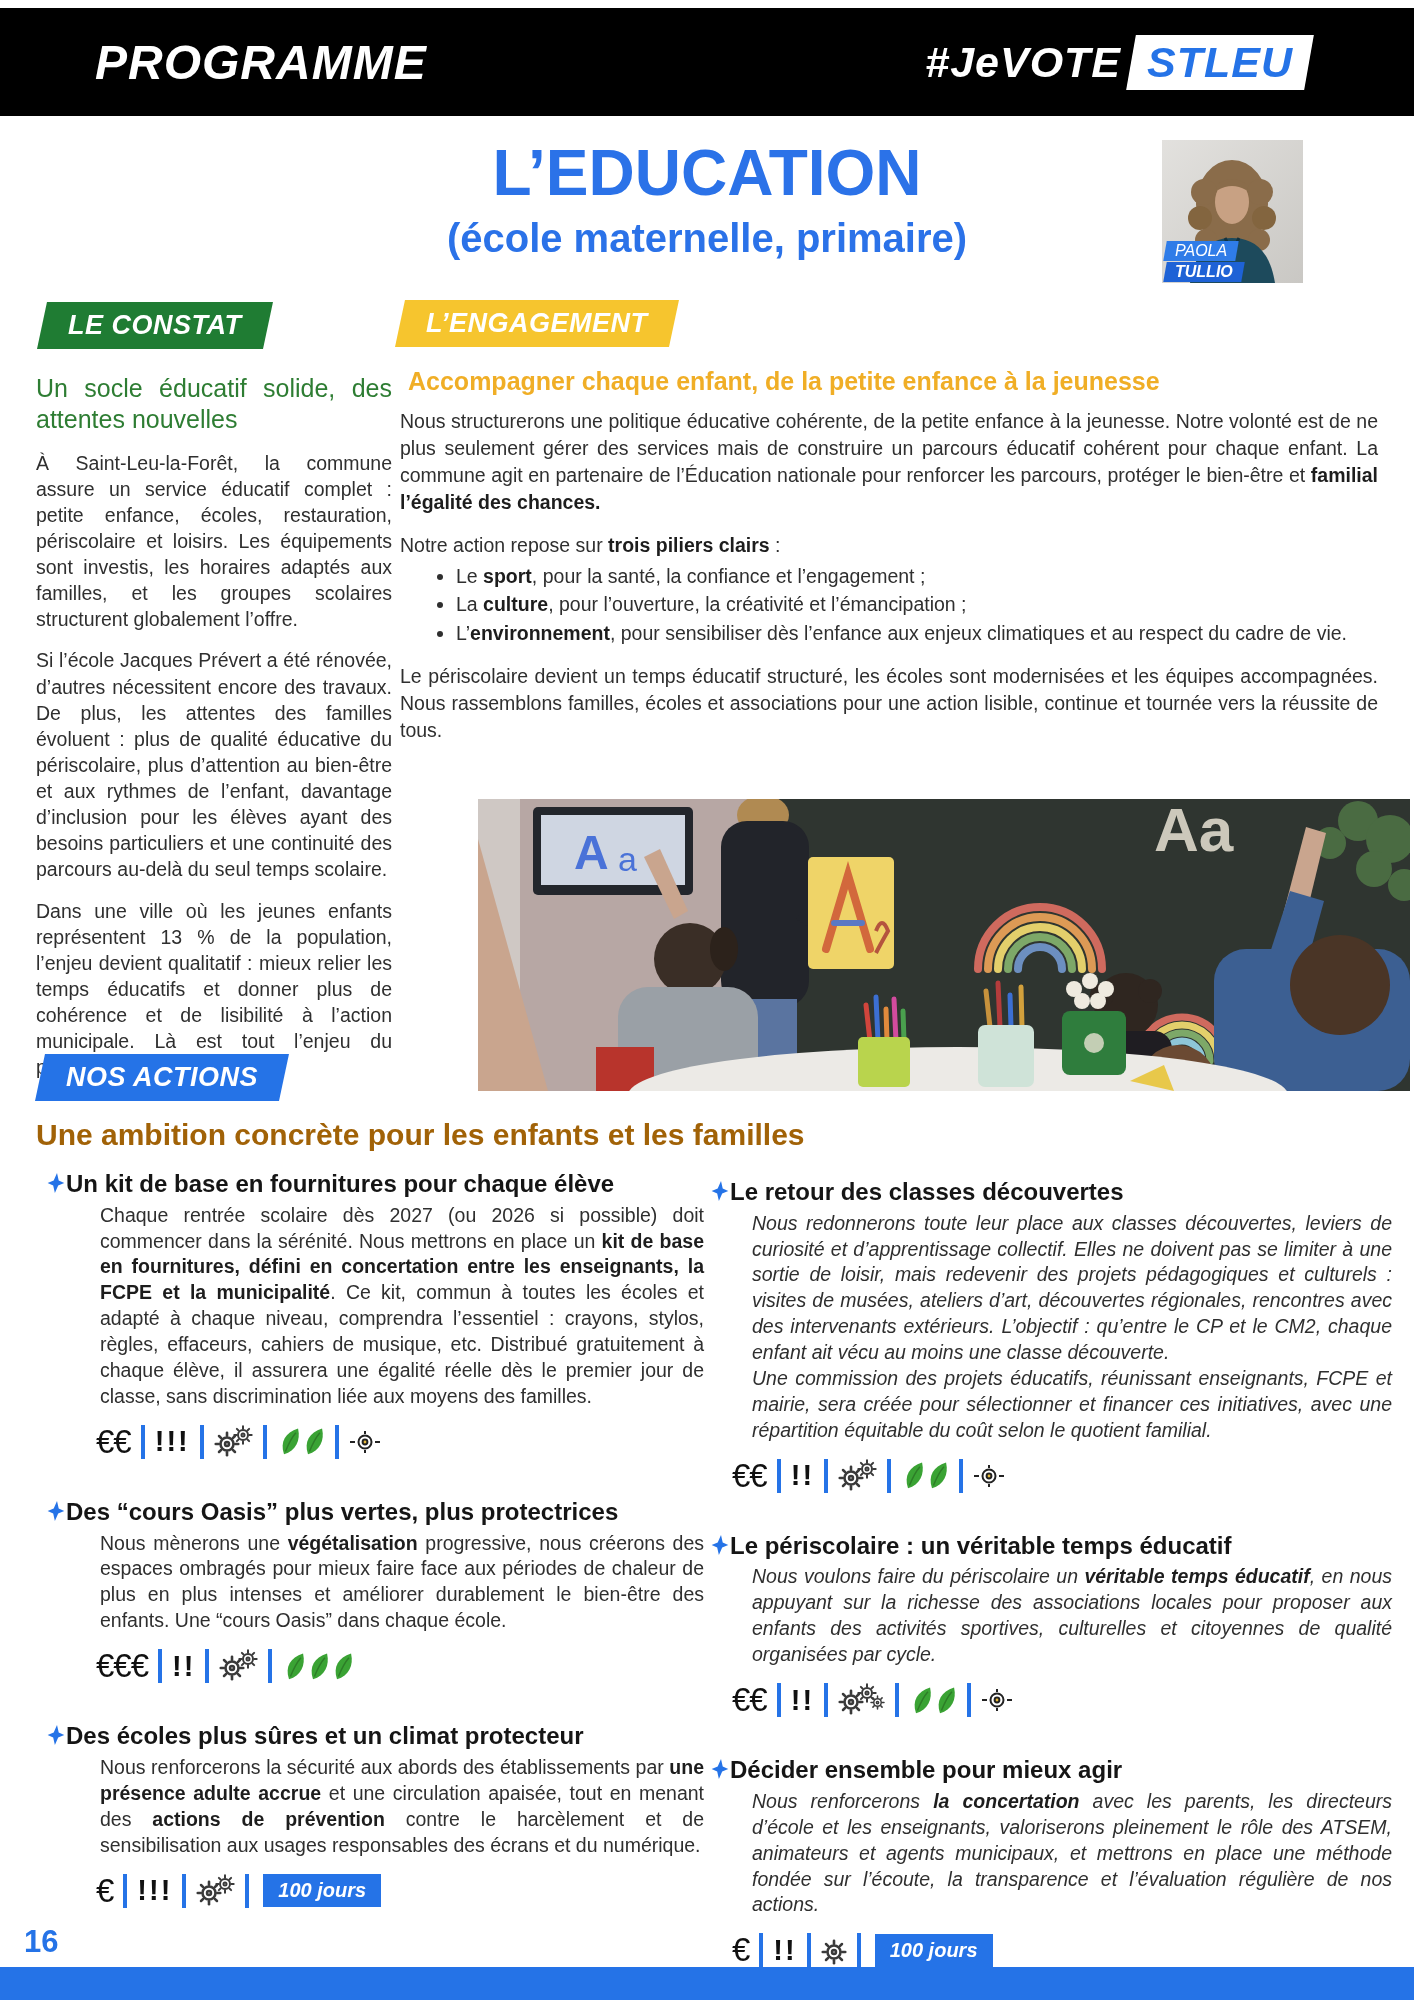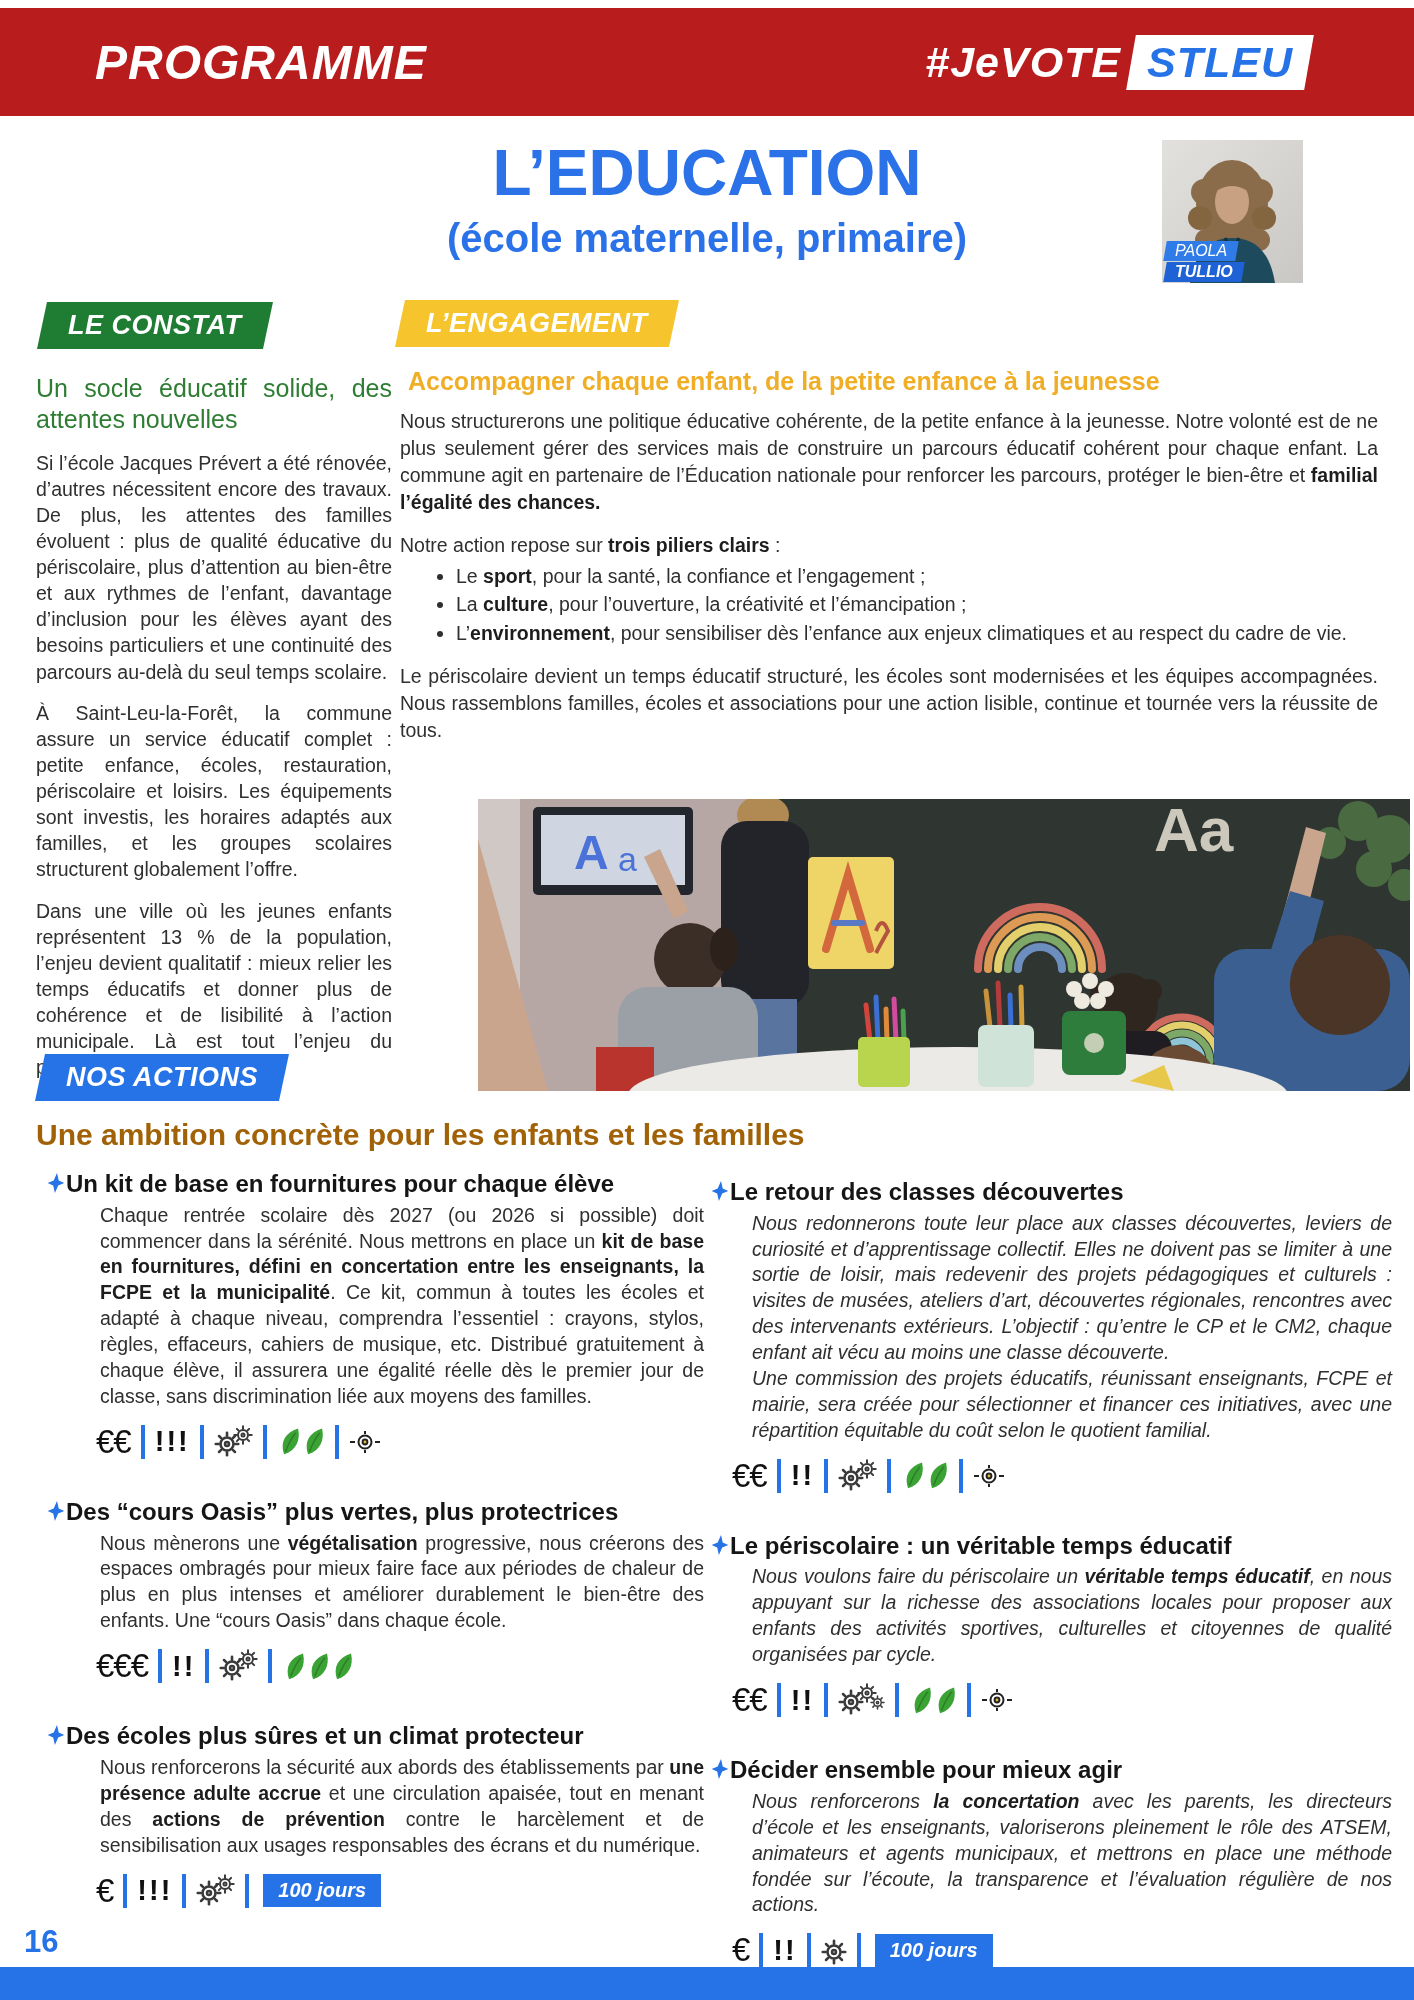--- a/index.html
+++ b/index.html
@@ -1,19 +1,19 @@
 <!DOCTYPE html>
 <html><head>
 <meta charset="utf-8">
 <style>
   html,body{margin:0;padding:0;background:#ffffff;}
   .page{position:relative;width:1414px;height:2000px;margin:0 auto;background:#fff;overflow:hidden;
         font-family:"Liberation Sans",sans-serif;color:#333;}
   
-  .topbar{position:absolute;left:0;top:8px;width:100%;height:108px;background:#b91c1c;
+  .topbar{position:absolute;left:0;top:8px;width:100%;height:108px;background:#000000;
           display:flex;align-items:center;justify-content:space-between;box-sizing:border-box;
           padding:0 105px 0 95px;}
   .brand{color:#fff;font-size:48px;font-weight:700;font-style:italic;letter-spacing:1px;}
   .logo{display:flex;align-items:center;gap:10px;}
   .logo .hash{color:#fff;font-size:43px;font-weight:700;font-style:italic;letter-spacing:1px;}
   .stleu-box{display:inline-block;background:#fff;transform:skewX(-10deg);padding:3px 16px;}
   .stleu-box>span{display:inline-block;transform:skewX(10deg);font-style:italic;font-weight:700;
                   color:#2573e7;font-size:43px;letter-spacing:1px;}
   
   .title-wrap{position:absolute;left:0;top:136px;width:100%;text-align:center;color:#2b72e8;}
@@ -115,22 +115,22 @@
       <path d="M28 143 C34 106 52 98 70 98 C88 98 107 106 113 143 Z" fill="#1d4a5c"></path>
       <path d="M63 98 L70 112 L77 98" fill="none" stroke="#12323f" stroke-width="3"></path>
     </svg>
     <span class="chip chip-first"><span>PAOLA</span></span>
     <span class="chip chip-last"><span>TULLIO</span></span>
   </div>
 
   <div class="col-constat">
     <div class="banner banner-green"><span>LE CONSTAT</span></div>
     <div class="h-green">Un socle éducatif solide, des attentes nouvelles</div>
+    <p>À Saint-Leu-la-Forêt, la commune assure un service éducatif complet : petite enfance, écoles, restauration, périscolaire et loisirs. Les équipements sont investis, les horaires adaptés aux familles, et les groupes scolaires structurent globalement l’offre.</p>
     <p>Si l’école Jacques Prévert a été rénovée, d’autres nécessitent encore des travaux. De plus, les attentes des familles évoluent : plus de qualité éducative du périscolaire, plus d’attention au bien-être et aux rythmes de l’enfant, davantage d’inclusion pour les élèves ayant des besoins particuliers et une continuité des parcours au-delà du seul temps scolaire.</p>
-    <p>À Saint-Leu-la-Forêt, la commune assure un service éducatif complet : petite enfance, écoles, restauration, périscolaire et loisirs. Les équipements sont investis, les horaires adaptés aux familles, et les groupes scolaires structurent globalement l’offre.</p>
     <p>Dans une ville où les jeunes enfants représentent 13 % de la population, l’enjeu devient qualitatif : mieux relier les temps éducatifs et donner plus de cohérence et de lisibilité à l’action municipale. Là est tout l’enjeu du prochain mandat.</p>
   </div>
 
   <div class="col-engagement">
     <div class="banner banner-yellow"><span>L’ENGAGEMENT</span></div>
     <div class="h-yellow">Accompagner chaque enfant, de la petite enfance à la jeunesse</div>
     <p>Nous structurerons une politique éducative cohérente, de la petite enfance à la jeunesse. Notre volonté est de ne plus seulement gérer des services mais de construire un parcours éducatif cohérent pour chaque enfant. La commune agit en partenaire de l’Éducation nationale pour renforcer les parcours, protéger le bien-être et <b>familial l’égalité des chances.</b></p>
     <p class="intro">Notre action repose sur <b>trois piliers clairs</b> :</p>
     <ul class="pillars">
       <li>Le <b>sport</b>, pour la santé, la confiance et l’engagement ;</li>

